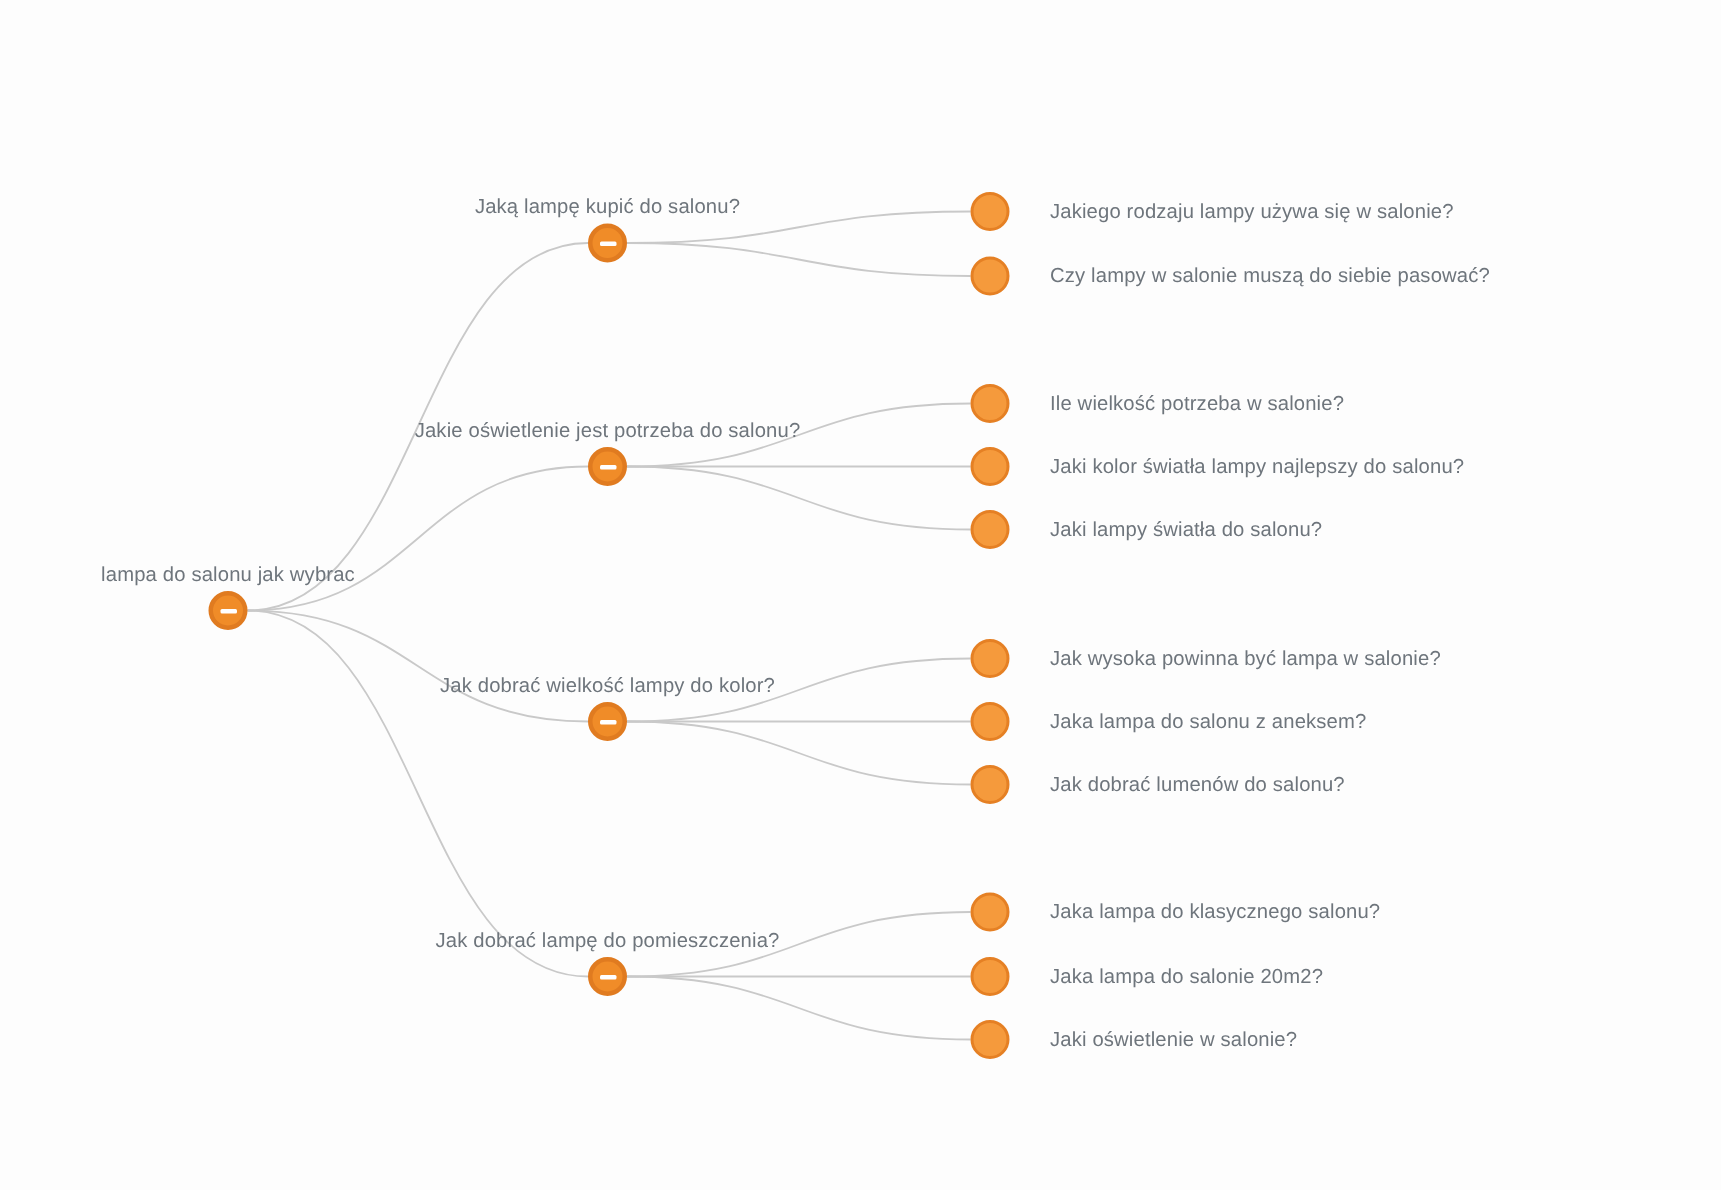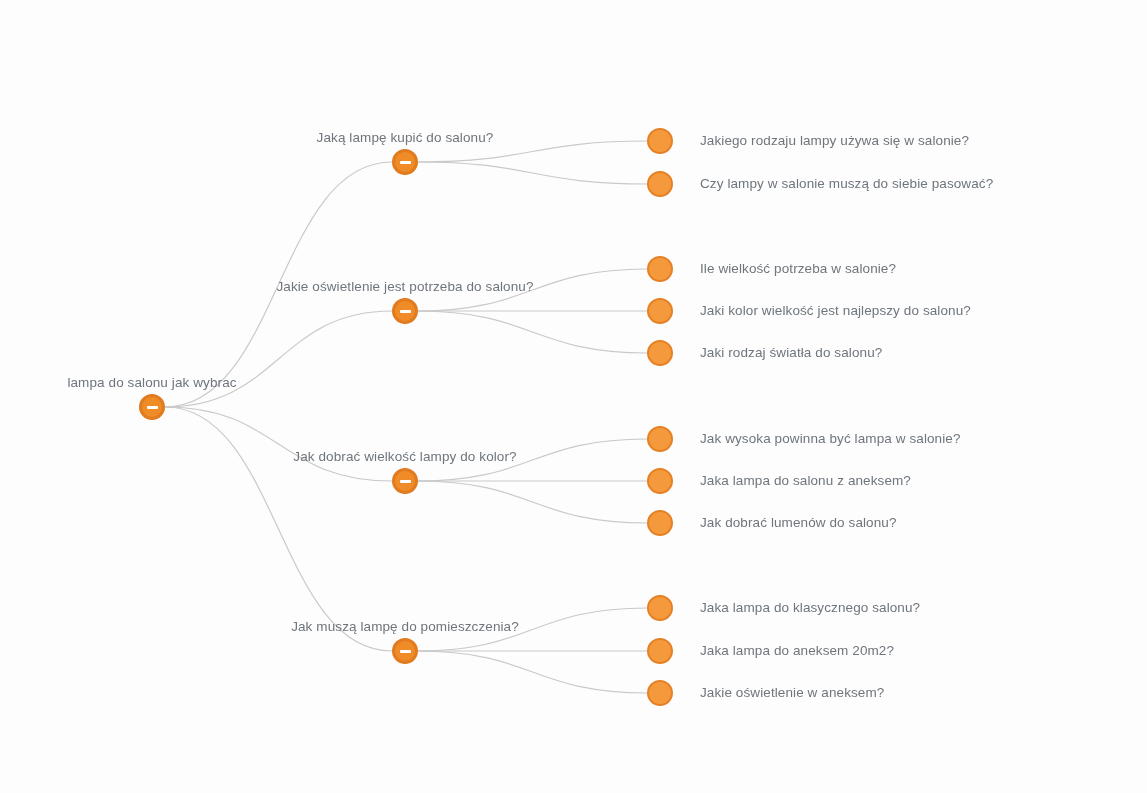--- a/index.html
+++ b/index.html
@@ -142,25 +142,25 @@
           <span class="minus"></span>
         </div>
         <div class="node-label label-above">Jakie oświetlenie jest potrzeba do salonu?</div>
       </div>
       <div class="node" style="left: 660px; top: 269px;">
         <div class="node-dot leaf"></div>
         <div class="node-label label-right">Ile wielkość potrzeba w salonie?</div>
       </div>
       <div class="node" style="left: 660px; top: 311px;">
         <div class="node-dot leaf"></div>
-        <div class="node-label label-right">Jaki kolor wielkość jest najlepszy do salonu?</div>
+        <div class="node-label label-right">Jaki kolor światła lampy najlepszy do salonu?</div>
       </div>
       <div class="node" style="left: 660px; top: 353px;">
         <div class="node-dot leaf"></div>
-        <div class="node-label label-right">Jaki rodzaj światła do salonu?</div>
+        <div class="node-label label-right">Jaki lampy światła do salonu?</div>
       </div>
       <div class="node" style="left: 405px; top: 481px;">
         <div class="node-dot toggle">
           <span class="minus"></span>
         </div>
         <div class="node-label label-above">Jak dobrać wielkość lampy do kolor?</div>
       </div>
       <div class="node" style="left: 660px; top: 439px;">
         <div class="node-dot leaf"></div>
         <div class="node-label label-right">Jak wysoka powinna być lampa w salonie?</div>
@@ -170,28 +170,28 @@
         <div class="node-label label-right">Jaka lampa do salonu z aneksem?</div>
       </div>
       <div class="node" style="left: 660px; top: 523px;">
         <div class="node-dot leaf"></div>
         <div class="node-label label-right">Jak dobrać lumenów do salonu?</div>
       </div>
       <div class="node" style="left: 405px; top: 651px;">
         <div class="node-dot toggle">
           <span class="minus"></span>
         </div>
-        <div class="node-label label-above">Jak muszą lampę do pomieszczenia?</div>
+        <div class="node-label label-above">Jak dobrać lampę do pomieszczenia?</div>
       </div>
       <div class="node" style="left: 660px; top: 608px;">
         <div class="node-dot leaf"></div>
         <div class="node-label label-right">Jaka lampa do klasycznego salonu?</div>
       </div>
       <div class="node" style="left: 660px; top: 651px;">
         <div class="node-dot leaf"></div>
-        <div class="node-label label-right">Jaka lampa do aneksem 20m2?</div>
+        <div class="node-label label-right">Jaka lampa do salonie 20m2?</div>
       </div>
       <div class="node" style="left: 660px; top: 693px;">
         <div class="node-dot leaf"></div>
-        <div class="node-label label-right">Jakie oświetlenie w aneksem?</div>
+        <div class="node-label label-right">Jaki oświetlenie w salonie?</div>
       </div>
     </div>
 </div>
 
 </body></html>

